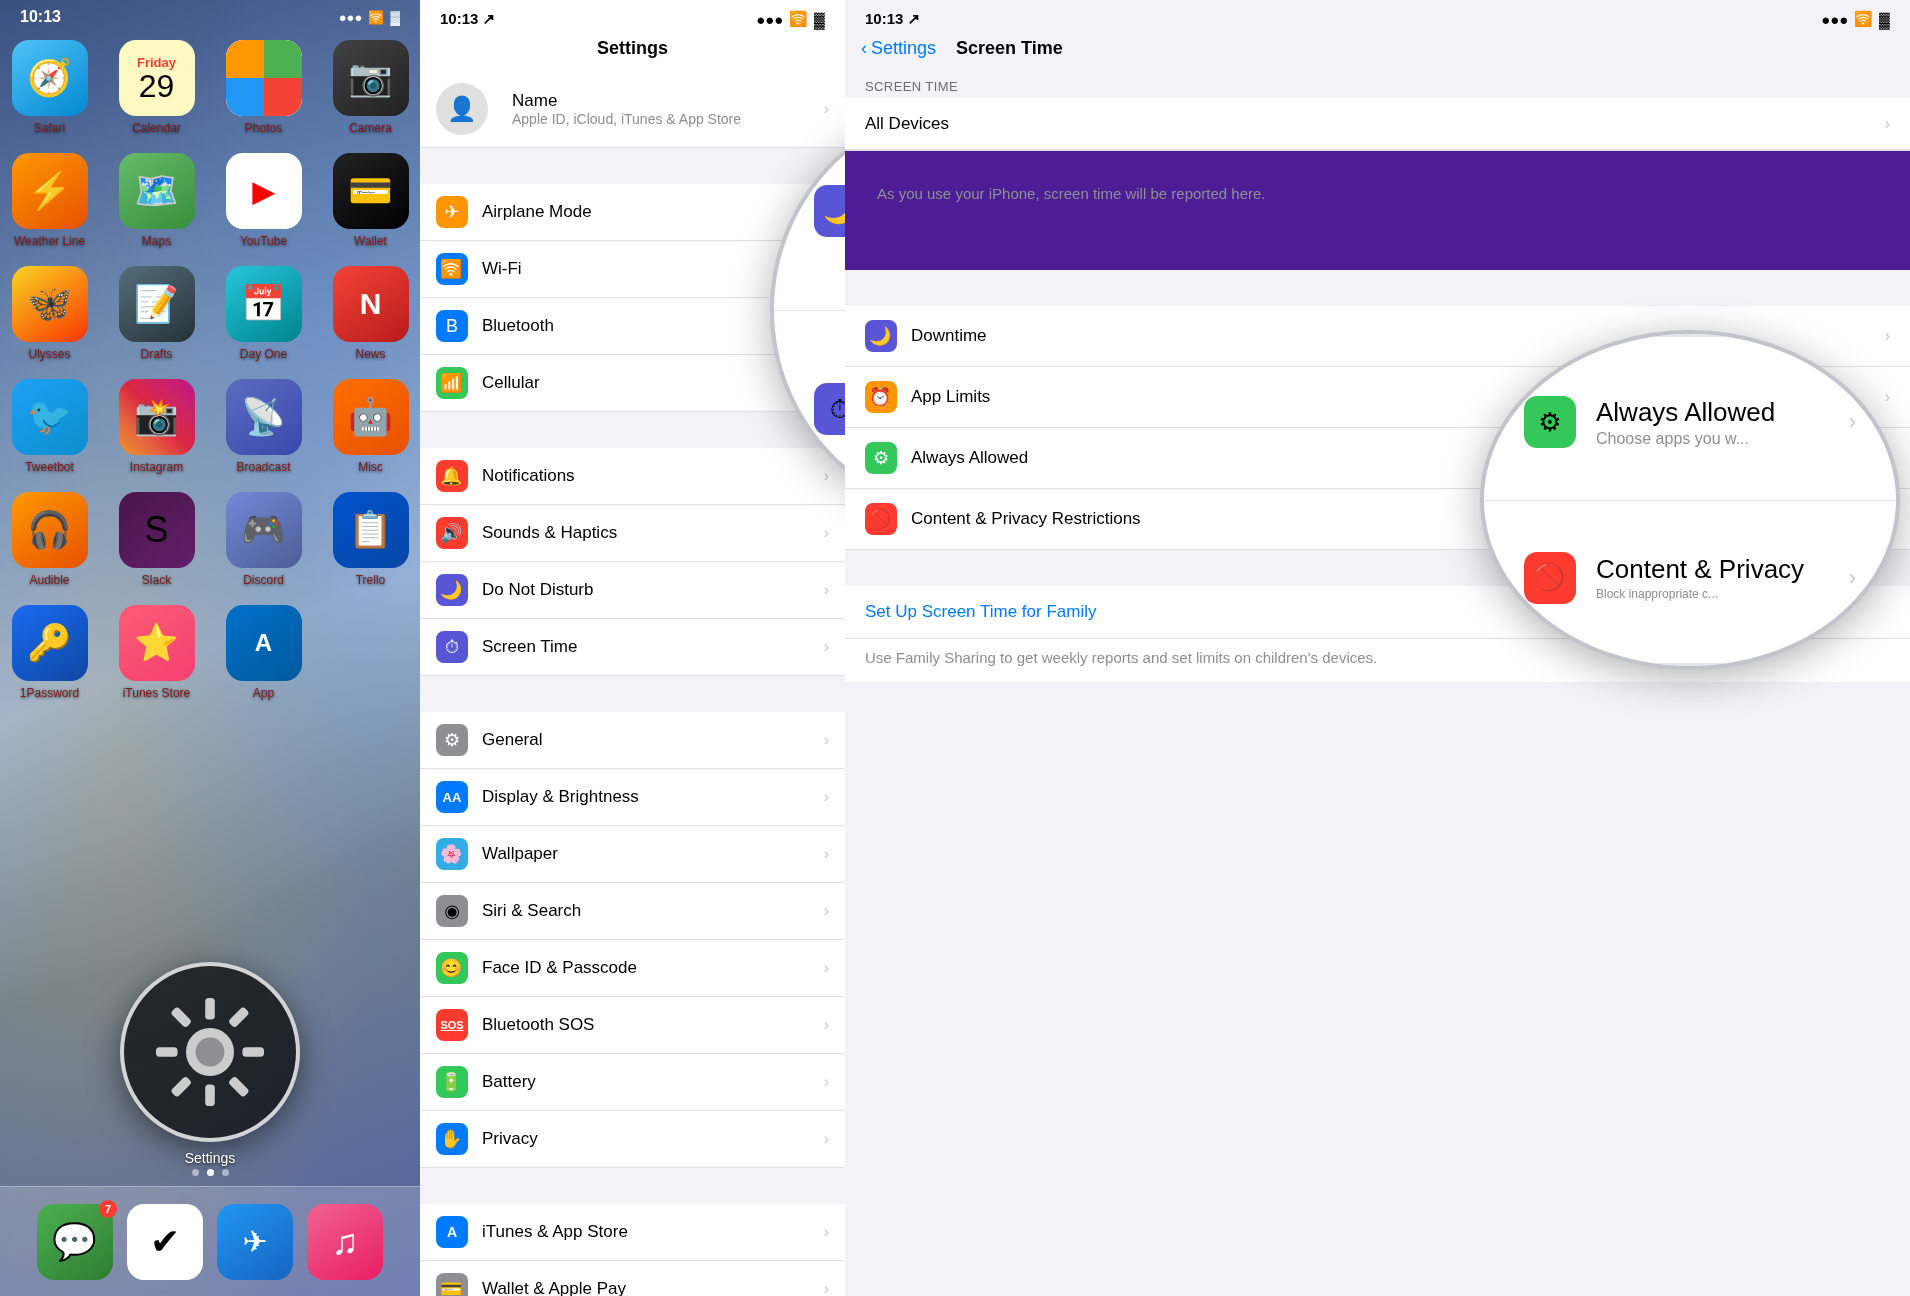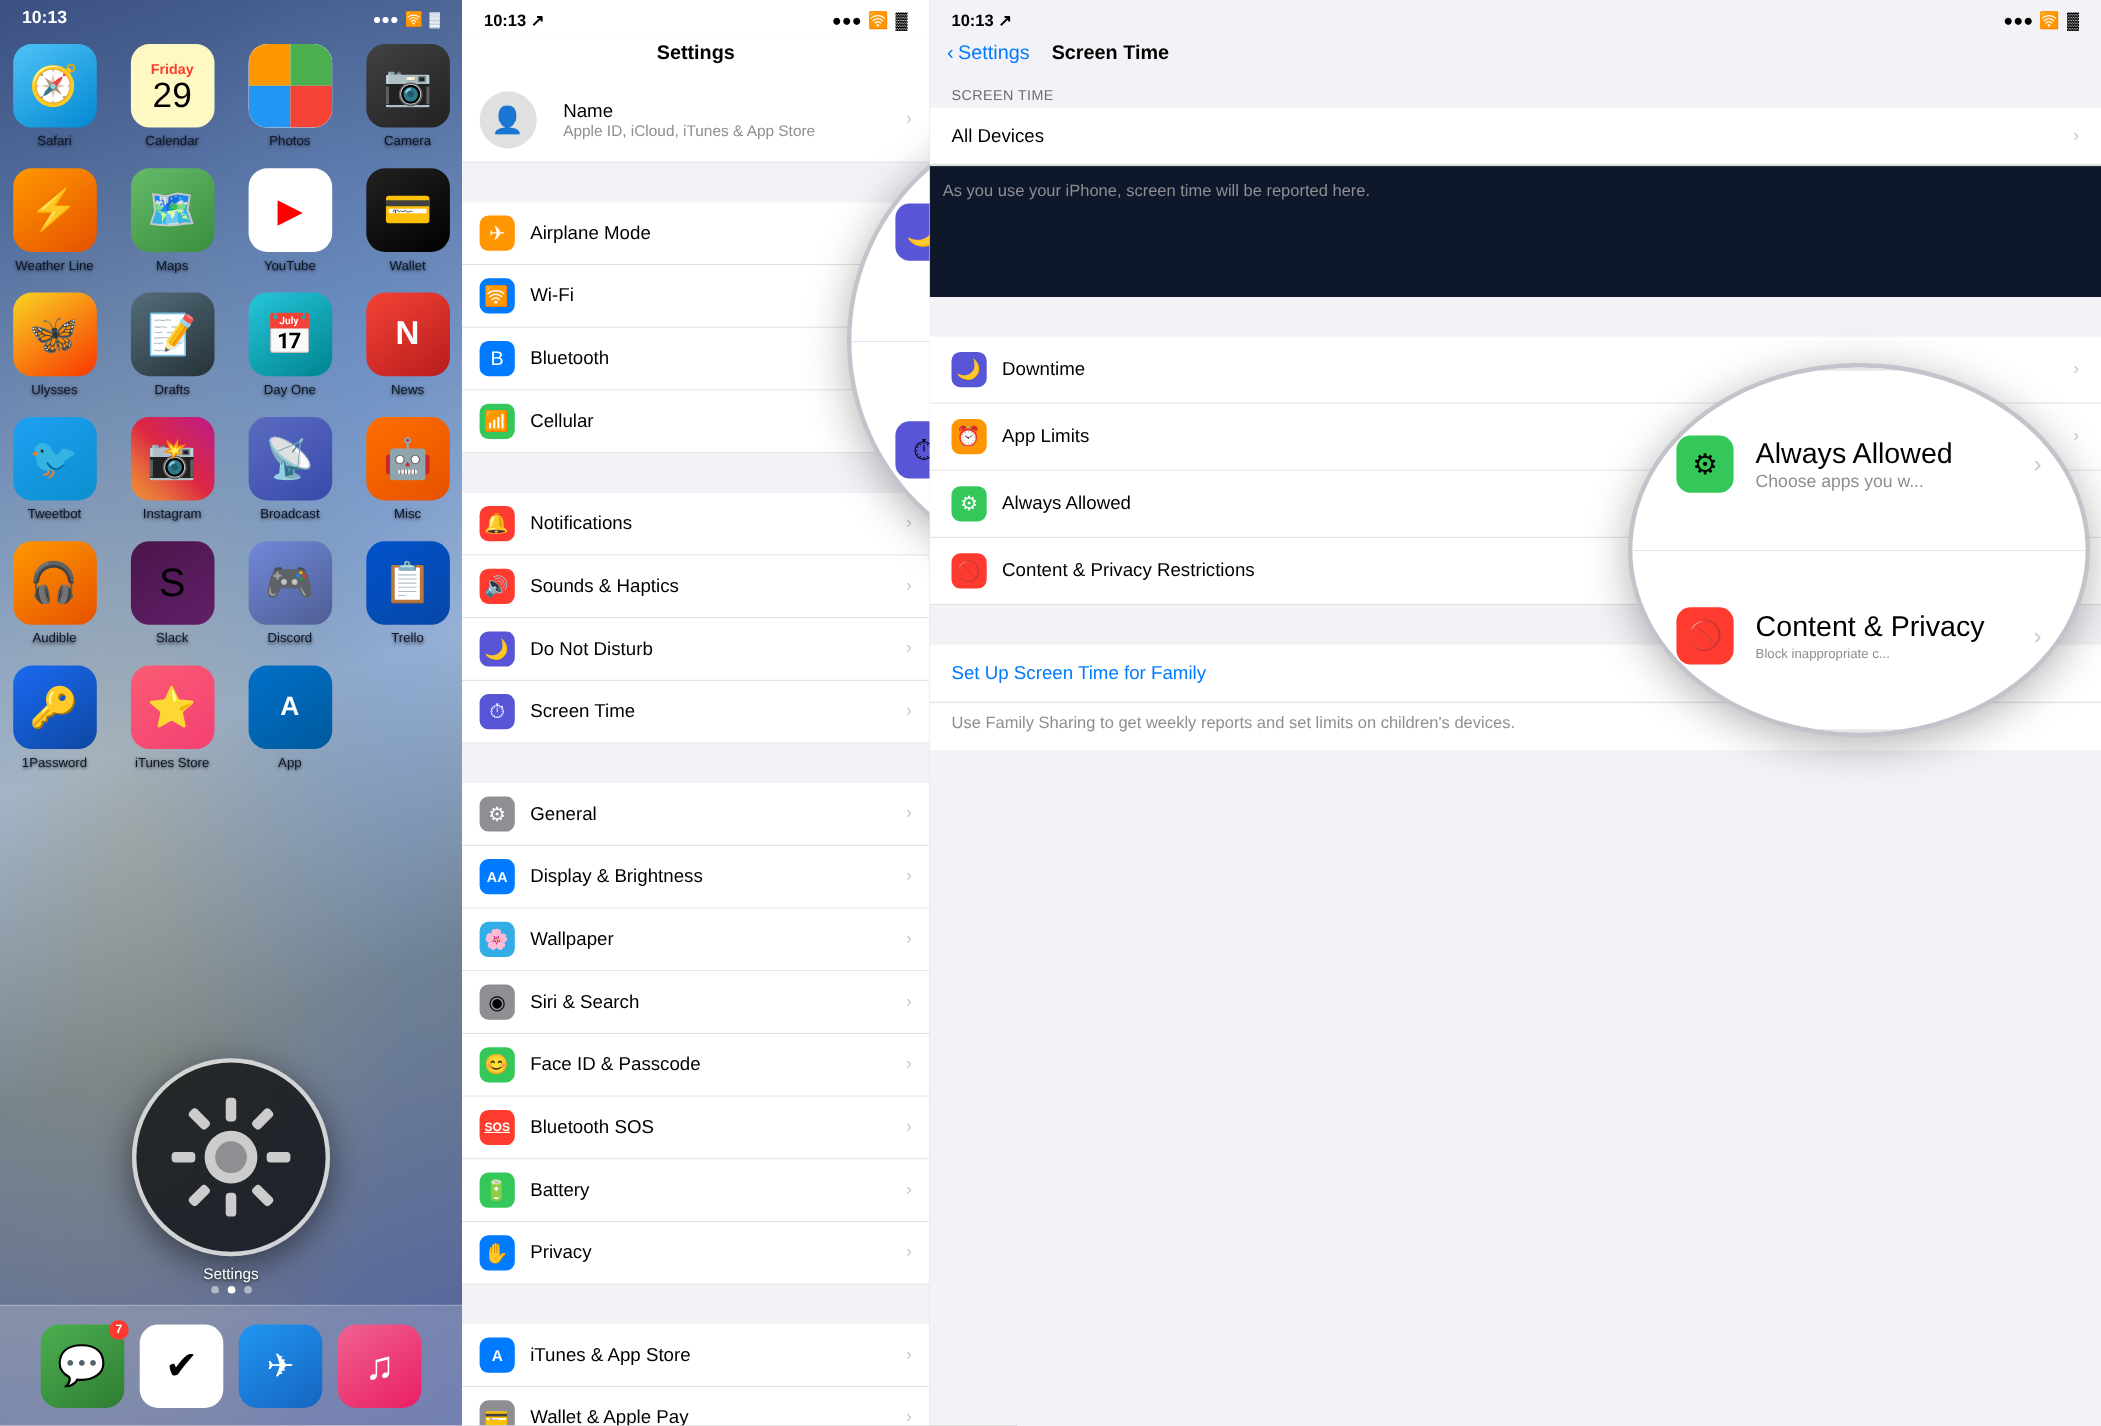--- a/index.html
+++ b/index.html
@@ -66,21 +66,21 @@
       height: 76px;
       border-radius: 17px;
       display: flex;
       align-items: center;
       justify-content: center;
       font-size: 36px;
       position: relative;
       overflow: hidden;
     }
     .app-icon-label {
-      color: #0f172a;
+      color: #7f1d1d;
       font-size: 12px;
       text-shadow: 0 1px 3px rgba(0,0,0,0.7);
       text-align: left;
       white-space: nowrap;
     }
     .badge {
       position: absolute;
       top: -4px;
       right: -4px;
       background: #ff3b30;
@@ -809,21 +809,21 @@
     <span class="st-nav-title">Screen Time</span>
   </div>
 
   <div class="st-section-header">SCREEN TIME</div>
 
   <div class="st-row">
     <span class="st-row-label">All Devices</span>
     <span class="st-row-chevron">›</span>
   </div>
 
-  <div style="background:#0f172a;padding:12px;min-height:120px;border-top:1px solid #e0e0e0;">
+  <div style="background:#4c1d95;padding:32px;min-height:120px;border-top:1px solid #e0e0e0;">
     <div style="font-size:15px;color:#8e8e93;line-height:1.5;">As you use your iPhone, screen time will be reported here.</div>
   </div>
 
   <div class="settings-divider"></div>
 
   <div class="st-row">
     <div style="width:32px;height:32px;border-radius:8px;background:#5856d6;display:flex;align-items:center;justify-content:center;margin-right:14px;font-size:18px;color:white;">🌙</div>
     <span class="st-row-label">Downtime</span>
     <span class="st-row-chevron">›</span>
   </div>

